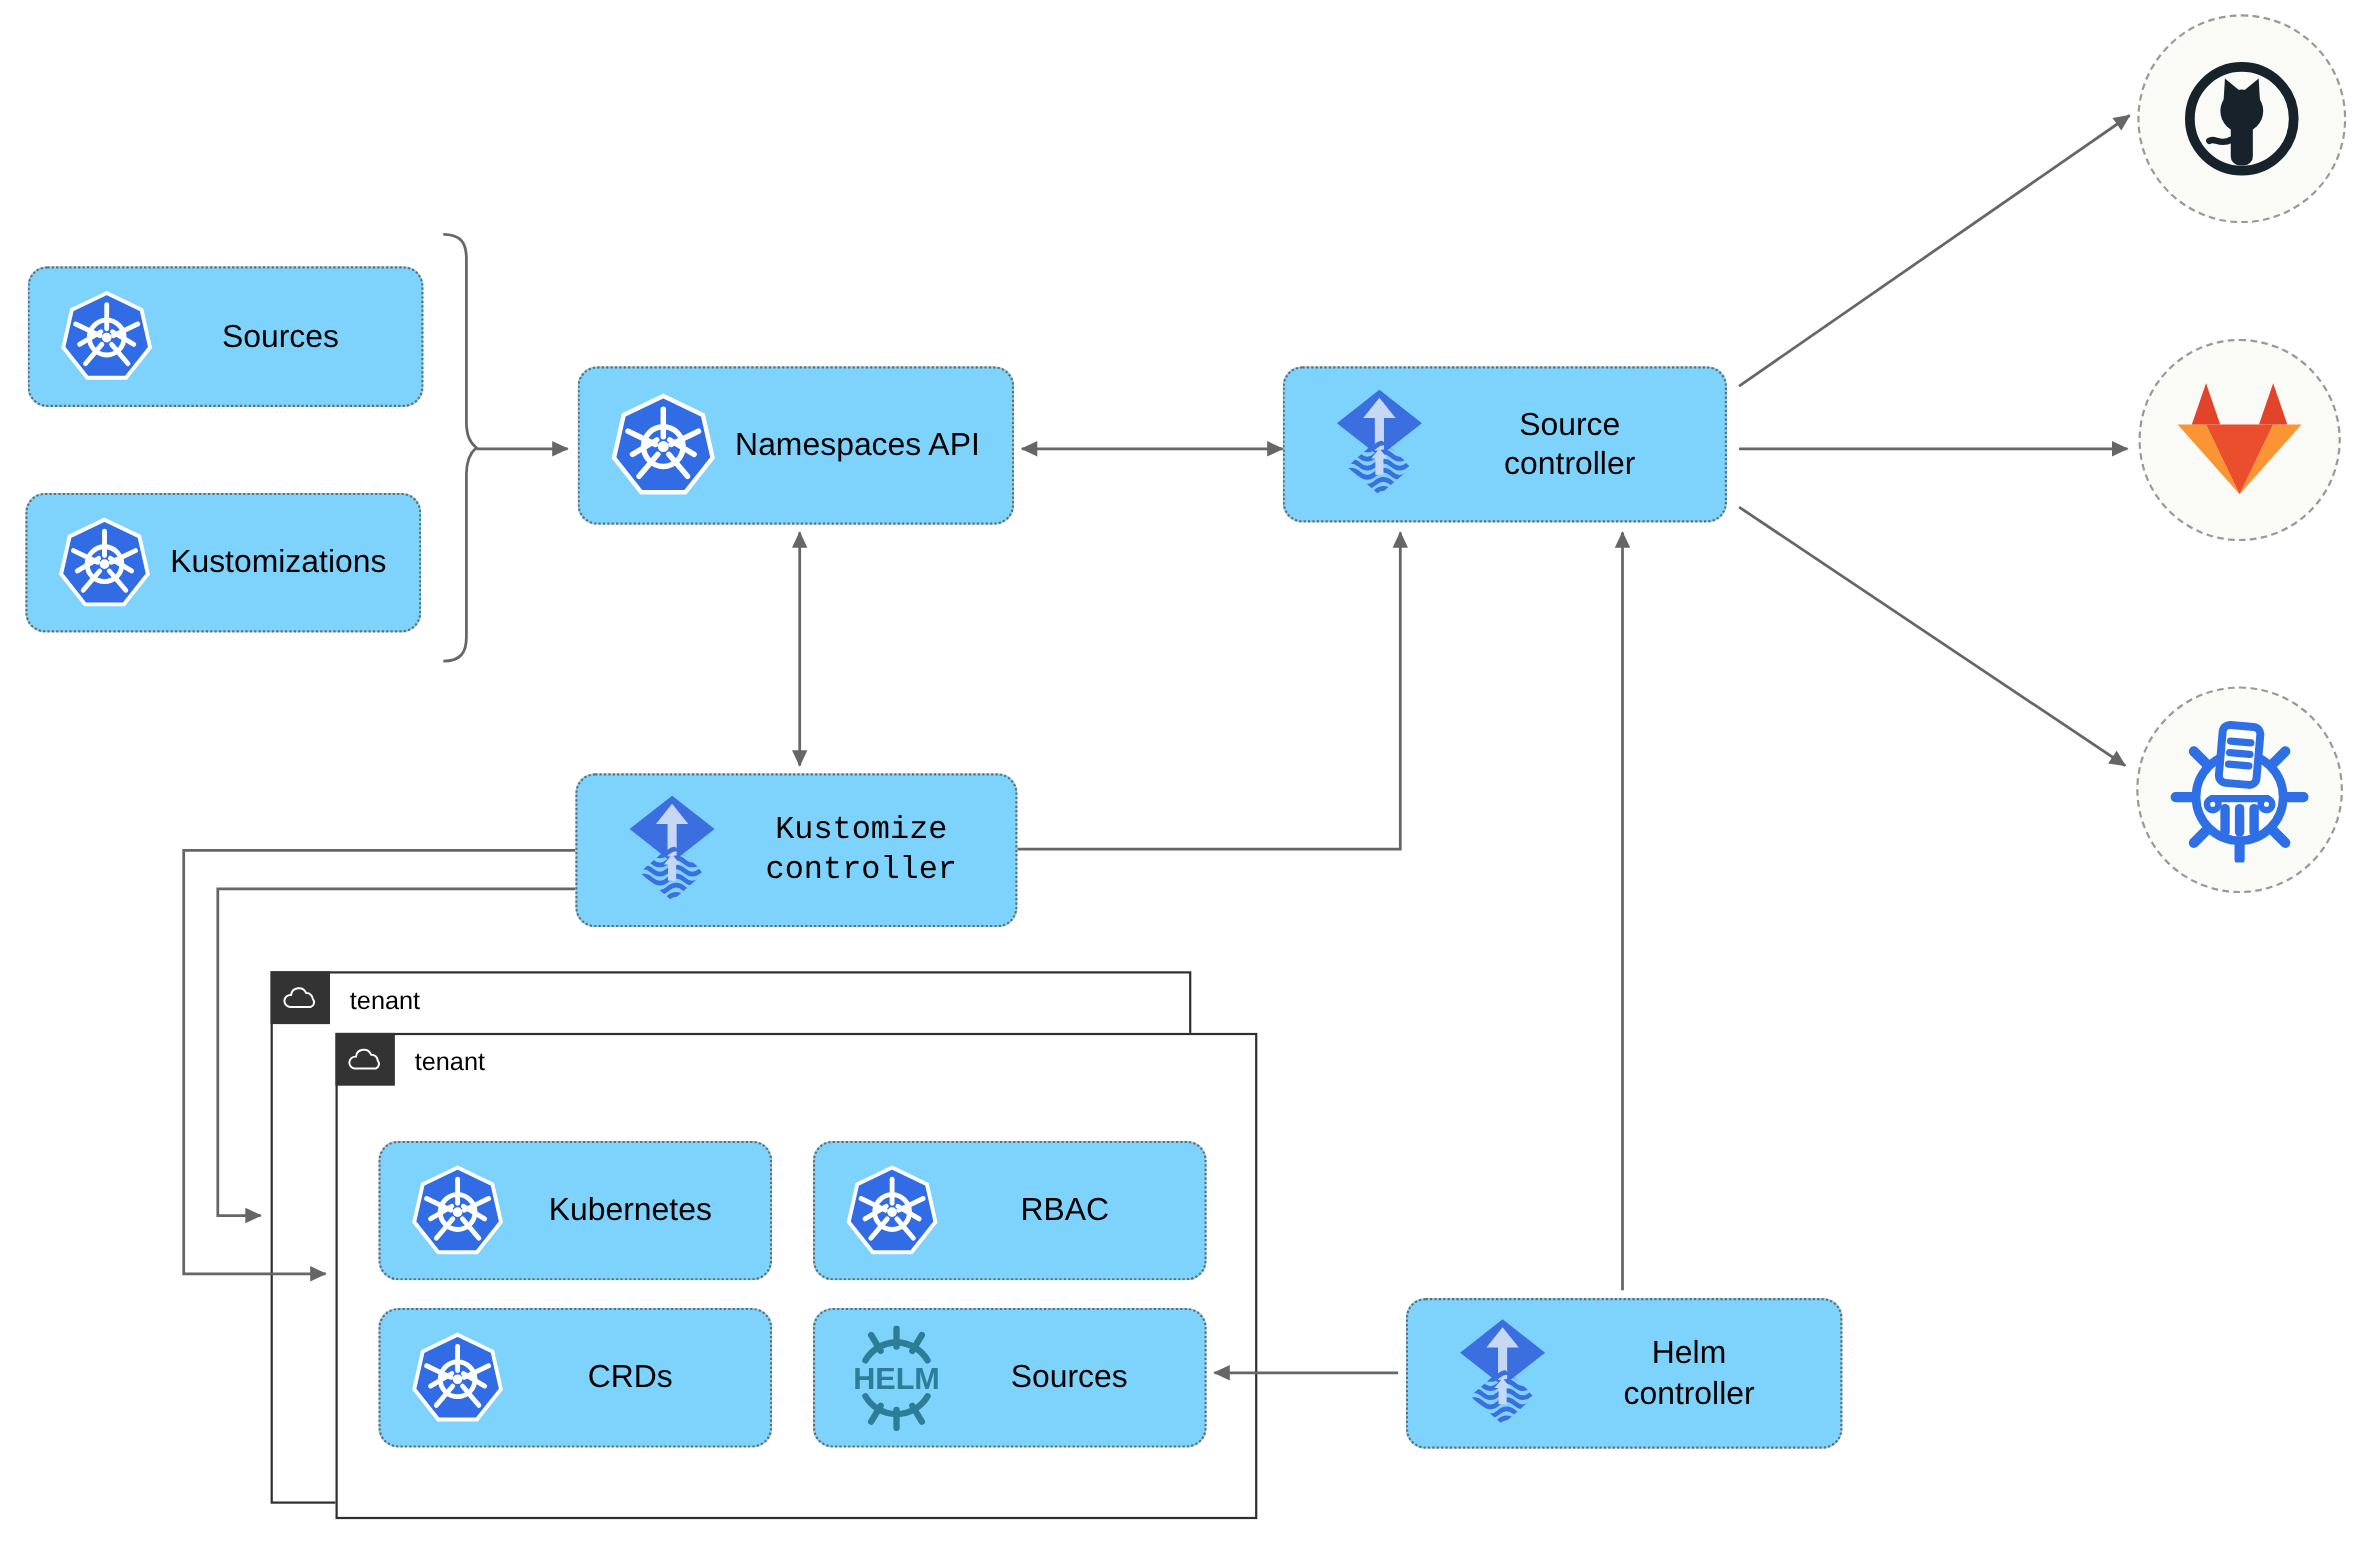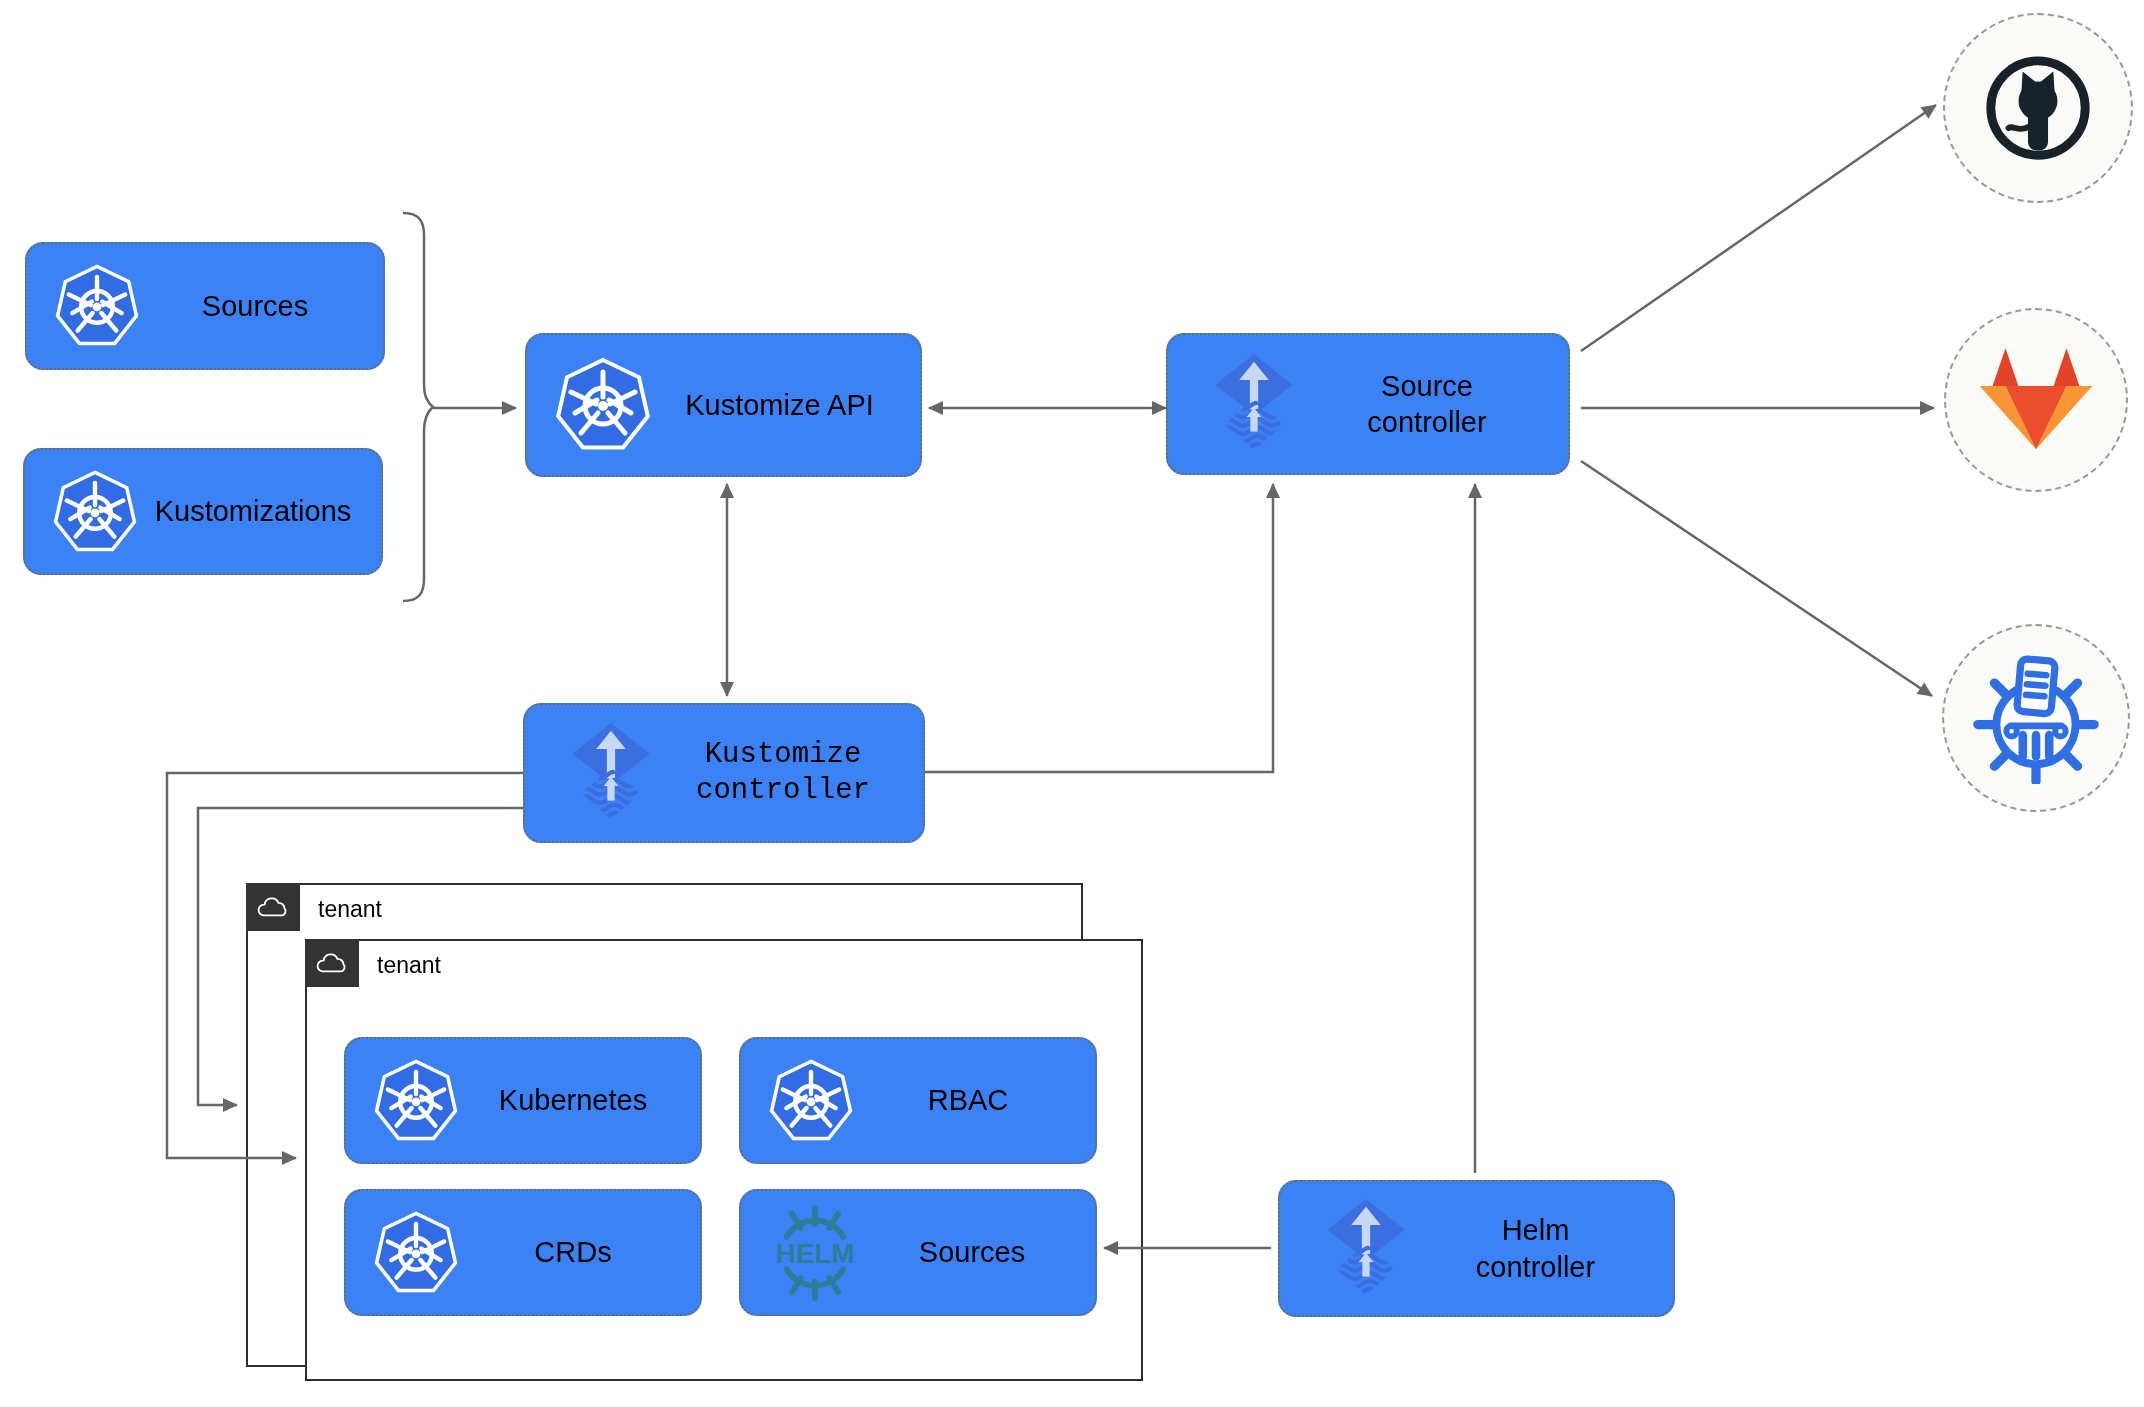--- a/index.html
+++ b/index.html
@@ -1,20 +1,20 @@
 <!DOCTYPE html>
 <html><head>
 <meta charset="utf-8">
 <style>
   html,body{margin:0;padding:0;background:#ffffff;}
   #canvas{position:relative;width:2144px;height:1407px;background:#ffffff;
           font-family:"Liberation Sans","DejaVu Sans",sans-serif;color:#000;overflow:hidden;}
 
   
-  .pill{position:absolute;background:#3b82f6;border:2px dotted #696969;border-radius:18px;
+  .pill{position:absolute;background:#7dd3fc;border:2px dotted #696969;border-radius:18px;
         display:flex;align-items:center;box-sizing:border-box;}
   .pill .ic{flex:0 0 auto;margin-left:26px;display:flex;align-items:center;}
   .pill .lbl{flex:1 1 auto;text-align:center;font-size:29px;line-height:1.25;margin-right:14px;white-space:nowrap;}
 
   
   .tenant{position:absolute;background:#ffffff;border:2px solid #2e2e2e;box-sizing:border-box;}
   .tenant .thead{position:absolute;left:-2px;top:-2px;width:54px;height:48px;background:#333333;
                  display:flex;align-items:center;justify-content:center;}
   .tenant .tlbl{position:absolute;left:70px;top:11px;font-size:23px;}
 
@@ -177,21 +177,21 @@
           <line x1="50" y1="44" x2="50" y2="19"></line>
             <line x1="43" y1="51" x2="18" y2="39"></line>
           <line x1="45" y1="60" x2="28" y2="80"></line>
             <line x1="55" y1="60" x2="72" y2="80"></line>
           <line x1="57" y1="51" x2="82" y2="39"></line>
             <line x1="44" y1="47" x2="22" y2="60"></line>
           <line x1="56" y1="47" x2="78" y2="60"></line>
         </g>
       </svg>
     </span>
-    <span class="lbl">Kustomize API</span>
+    <span class="lbl">Namespaces API</span>
   </div>
 
   <div class="pill z3" style="left:1166px;top:333px;width:404px;height:142px;">
     <span class="ic" style="margin-left:40px">
       <svg width="92" height="100" viewBox="0 0 100 108">
         <polygon points="50,0 92,33 50,66 8,33" fill="#3b6edf"></polygon>
         <polygon points="50,8 66,28 34,28" fill="#c7d8f4"></polygon>
         <rect x="45.5" y="26" width="9" height="34" fill="#c7d8f4"></rect>
         <clipPath id="fxclip1">
             <polygon points="50,48 82,76 50,104 18,76"></polygon>

